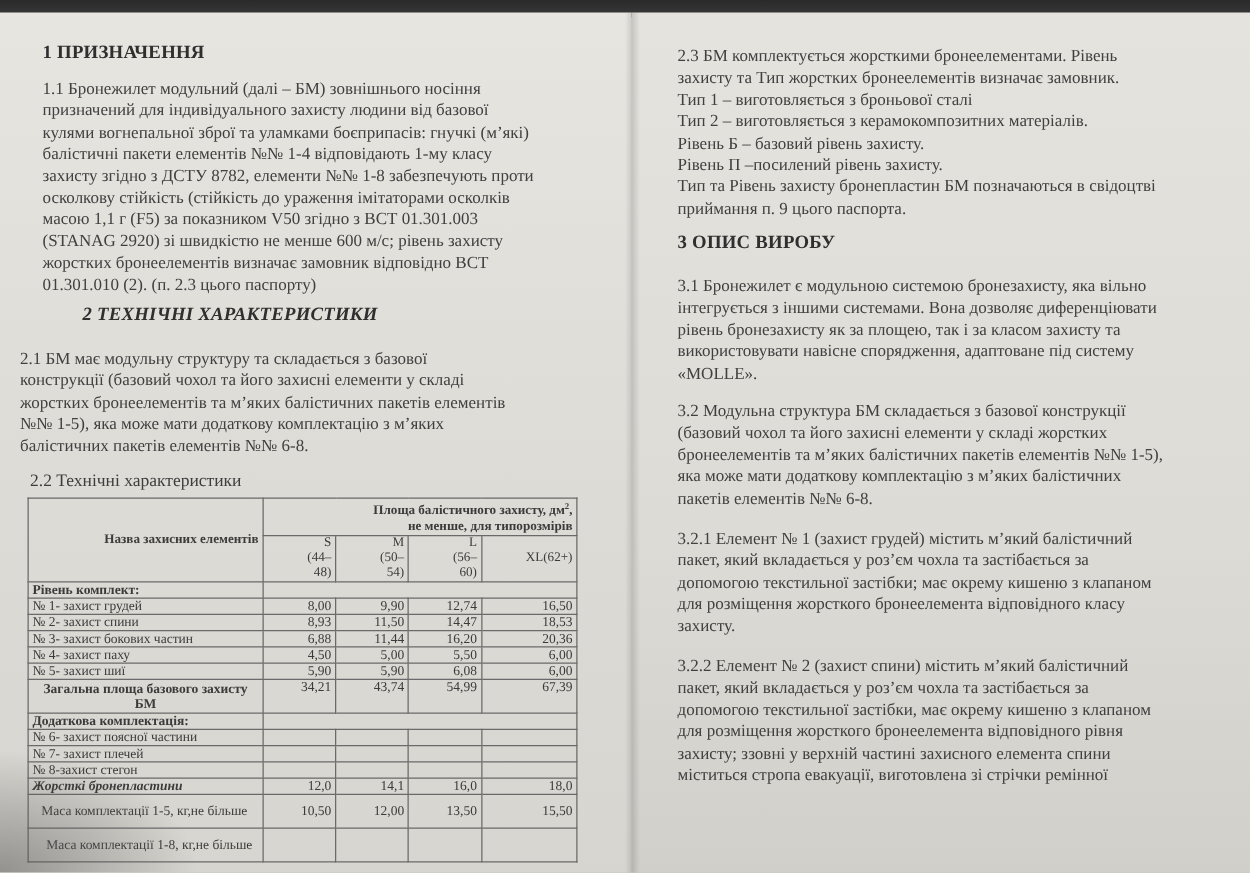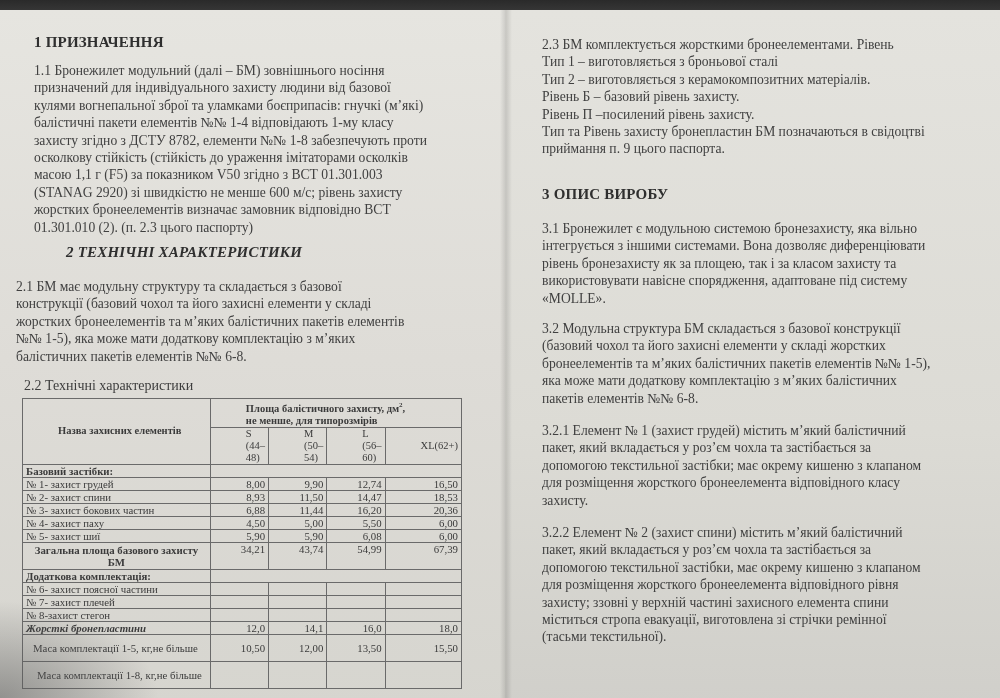--- a/index.html
+++ b/index.html
@@ -42,21 +42,21 @@
     .left .para { left: 34px; width: 428px; }
     .right .para { left: 37px; width: 420px; }
     .caption { position: absolute; font-size: 14px; color: #3d3d3d; }
     table.spec {
       position: absolute; left: 22px; top: 388px; width: 440px;
       border-collapse: collapse; font-size: 10.8px; color: #3b3b3b;
     }
     table.spec td, table.spec th {
       border: 1px solid #6a6a6a; padding: 0 3px; height: 12px; line-height: 12px;
     }
-    table.spec th { font-weight: bold; font-size: 10.5px; text-align: left; padding-left: 35px; }
+    table.spec th { font-weight: bold; font-size: 10.5px; text-align: right; padding-left: 35px; }
     table.spec th.sz { font-weight: normal; }
     table.spec td.num { text-align: right; }
     table.spec td.lbl { white-space: nowrap; }
     table.spec td.bold { font-weight: bold; }
     table.spec td.group { font-weight: bold; }
     .sup { font-size: 7px; vertical-align: super; }
   </style>
 </head>
 <body>
 
@@ -99,21 +99,21 @@
         <span>не менше, для типорозмірів</span>
       </th>
     </tr>
     <tr>
       <th class="sz" style="height:18px;">S (44–48)</th>
       <th class="sz">M (50–54)</th>
       <th class="sz">L (56–60)</th>
       <th class="sz">XL(62+)</th>
     </tr>
     <tr>
-      <td class="group">Базовий застібки:</td>
+      <td class="group">Рівень комплект:</td>
       <td colspan="4"></td>
     </tr>
     <tr>
       <td class="lbl">№ 1- захист грудей</td>
       <td class="num">8,00</td>
       <td class="num">9,90</td>
       <td class="num">12,74</td>
       <td class="num">16,50</td>
     </tr>
     <tr>
@@ -197,20 +197,21 @@
       <td class="num"></td>
       <td class="num"></td>
     </tr>
   </tbody>
     </table>
 </div>
 
 <div class="page right">
   <div class="para" style="top:26px;">
     <span class="line">2.3  БМ  комплектується  жорсткими  бронеелементами.  Рівень</span>
+    <span class="line">захисту та Тип жорстких бронеелементів визначає замовник.</span>
     <span class="line">Тип 1 – виготовляється з броньової сталі</span>
     <span class="line">Тип 2 – виготовляється з керамокомпозитних матеріалів.</span>
     <span class="line">Рівень Б – базовий рівень захисту.</span>
     <span class="line">Рівень П –посилений рівень захисту.</span>
     <span class="line">Тип та Рівень захисту бронепластин БМ позначаються в свідоцтві</span>
     <span class="line">приймання п. 9 цього паспорта.</span>
   </div>
 
   <div class="h1" style="left:37px; top:176px;">3 ОПИС ВИРОБУ</div>
 
@@ -238,18 +239,17 @@
     <span class="line">захисту.</span>
   </div>
 
   <div class="para" style="top:514px;">
     <span class="line">3.2.2 Елемент № 2  (захист спини) містить м’який балістичний</span>
     <span class="line">пакет, який вкладається у роз’єм чохла та застібається за</span>
     <span class="line">допомогою текстильної застібки, має окрему кишеню з клапаном</span>
     <span class="line">для розміщення жорсткого бронеелемента відповідного рівня</span>
     <span class="line">захисту; ззовні у верхній частині захисного елемента спини</span>
     <span class="line">міститься стропа евакуації,  виготовлена  зі стрічки ремінної</span>
-    <span class="line">(тасьми текстильної).</span>
   </div>
 </div>
 
 <div class="fold"></div>
 <div class="shadow-corner"></div>
 
 </body></html>

